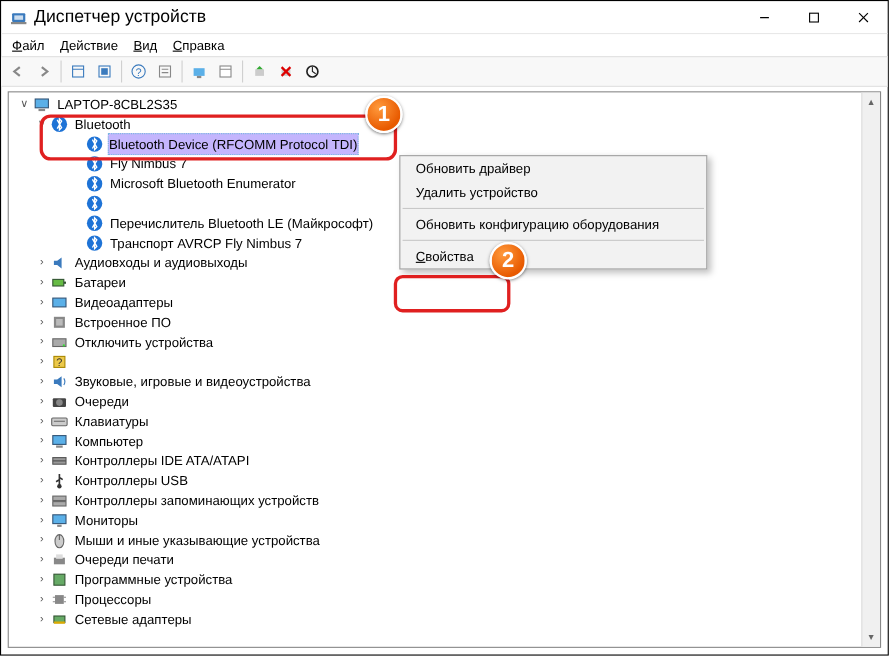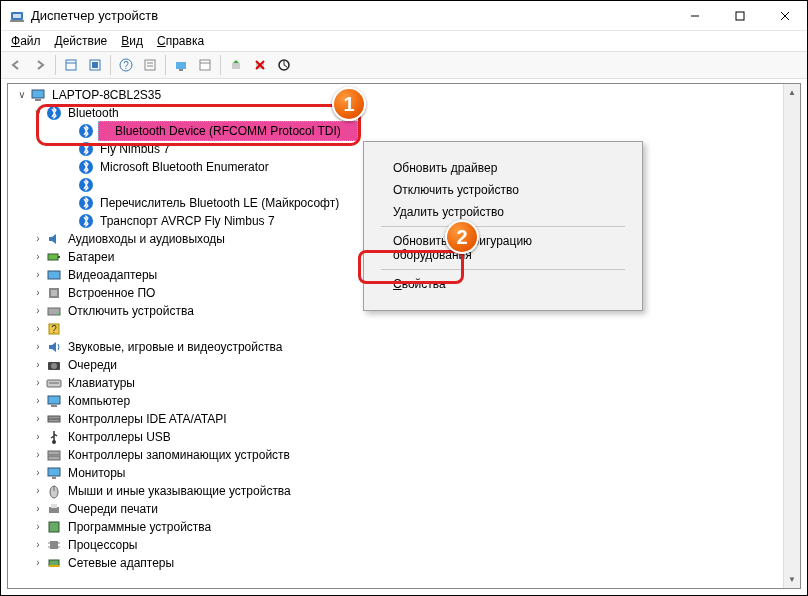--- a/index.html
+++ b/index.html
@@ -15,21 +15,21 @@
     overflow: hidden;
   }
   .titlebar {
     height: 30px;
     display: flex;
     align-items: center;
     padding: 0 0 0 8px;
     border-bottom: 1px solid #e8e8e8;
   }
   .titlebar .icon { width: 16px; height: 16px; margin-right: 6px; }
-  .titlebar .title { flex: 1; font-size: 13px; }
+  .titlebar .title { flex: 1; font-size: 16px; }
   .win-btns { display: flex; }
   .win-btn { width: 45px; height: 29px; display:flex; align-items:center; justify-content:center; }
   .menubar {
     height: 20px;
     display: flex;
     align-items: center;
     padding: 0 4px;
     gap: 2px;
   }
   .menubar span { padding: 4px 6px; }
@@ -68,33 +68,33 @@
   .indent1 { padding-left: 20px; }
   .indent2 { padding-left: 52px; }
   .exp {
     width: 12px; height:12px; font-size:10px; color:#555;
     display:inline-flex; align-items:center; justify-content:center;
     margin-right: 2px;
   }
   .exp.spacer { visibility:hidden; }
   .devicon { width:16px; height:16px; margin-right:4px; display:inline-flex; align-items:center; justify-content:center; }
   .node .label { padding: 0 2px; }
-  .node.selected .label { background:#ec4899; border:1px dotted #7ab8e0; padding:0 16px; }
+  .node.selected .label { background:#c4b5fd; border:1px dotted #7ab8e0; padding:0 0; }
   .highlight-1 {
     position:absolute;
     border: 3px solid #e02020;
     border-radius: 10px;
     pointer-events:none;
   }
   .context-menu {
     position:absolute;
     background:#f2f2f2;
     border:1px solid #a0a0a0;
     box-shadow: 3px 3px 6px rgba(0,0,0,0.25);
-    padding: 15px;
+    padding: 0;
     font-size: 12px;
   }
   .context-menu .item { padding: 4px 28px 4px 14px; }
   .context-menu .sep { height:1px; background:#c8c8c8; margin:3px 2px; }
   .highlight-2 {
     position:absolute;
     border:3px solid #e02020;
     border-radius:8px;
     pointer-events:none;
   }
@@ -501,21 +501,20 @@
           </svg>
         </span>
         <span class="label">Сетевые адаптеры</span>
       </div>
   </div>
 
   <div class="highlight-1" style="left:28px; top:20px; width:325px; height:42px;"></div>
 
   <div class="context-menu" style="left:355px; top:57px; width:280px;">
     <div class="item">Обновить драйвер</div>
-    <div class="item">Отключить устройство</div>
     <div class="item">Удалить устройство</div>
     <div class="sep"></div>
     <div class="item">Обновить конфигурацию оборудования</div>
     <div class="sep"></div>
     <div class="item"><u>С</u>войства</div>
   </div>
 
   <div class="highlight-2" style="left:350px; top:166px; width:106px; height:34px;"></div>
 </div>
 

